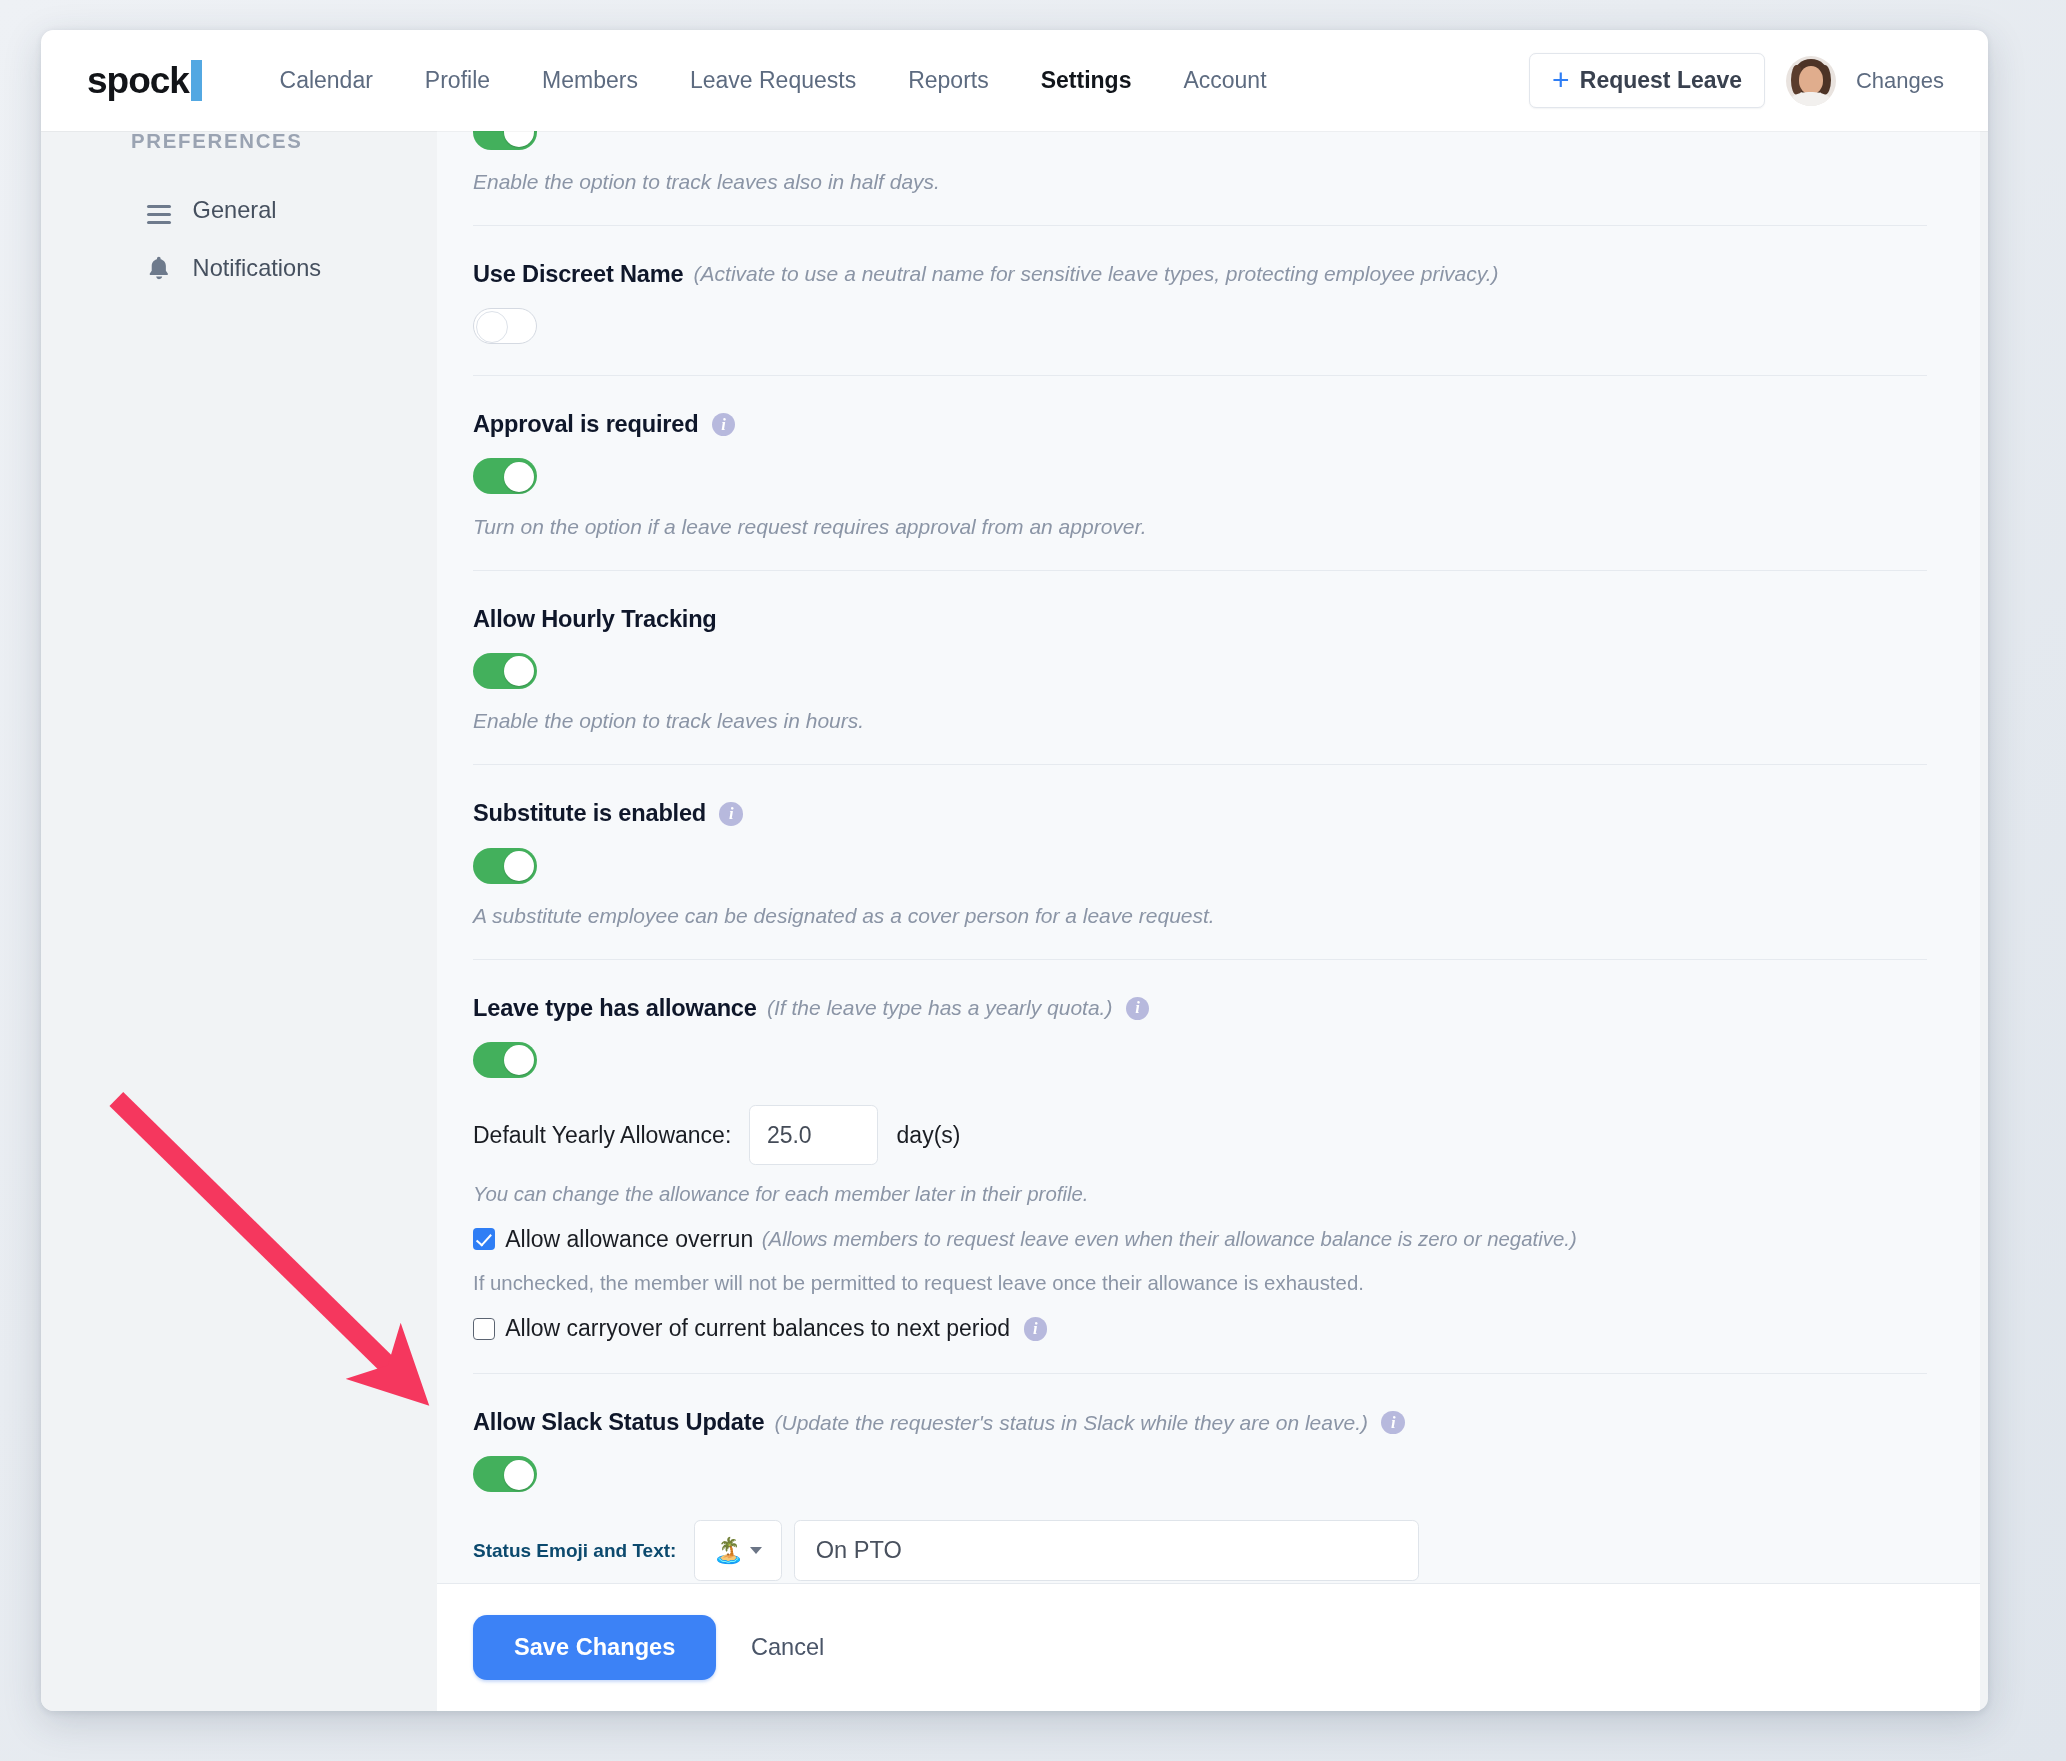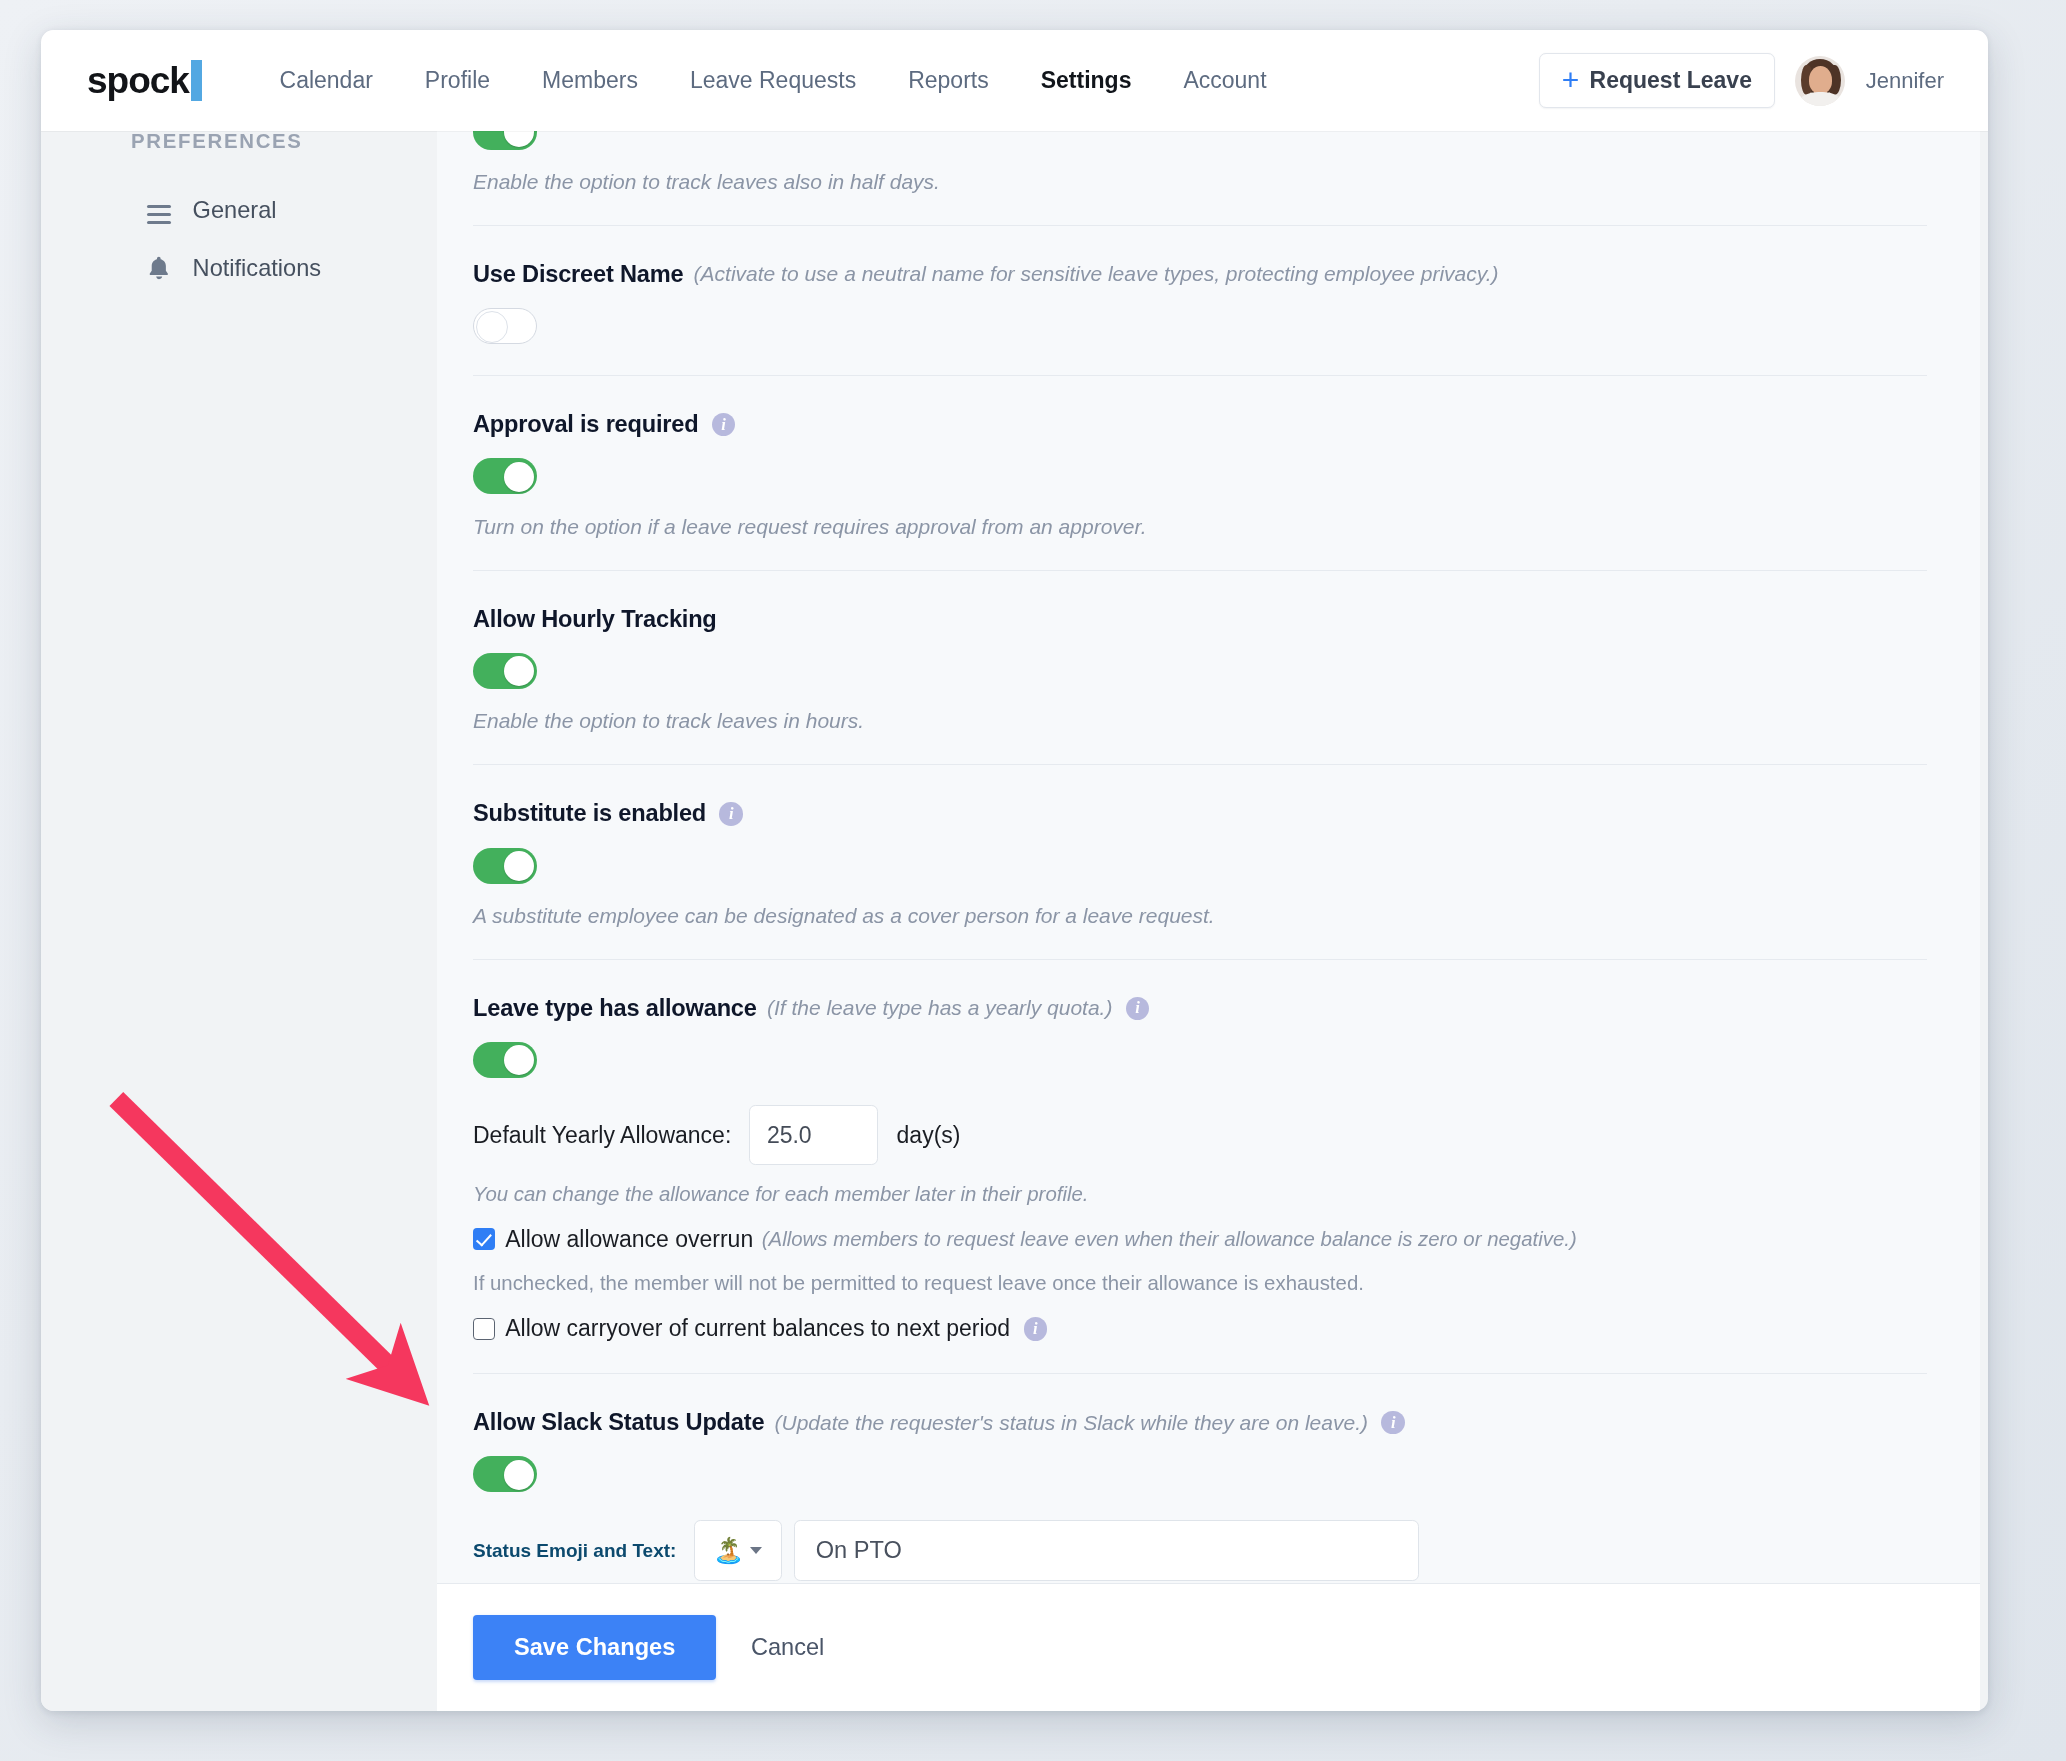--- a/index.html
+++ b/index.html
@@ -205,21 +205,21 @@
     border-top: 0.8px solid #e6eaef;
     padding: 31px 36px;
     display: flex;
     align-items: center;
     gap: 11px;
   }
   .save-btn {
     background: #3c82f6;
     color: #fff;
     border: none;
-    border-radius: 4px;
+    border-radius: 14px;
     font-size: 23.6px;
     font-weight: 700;
     padding: 19px 41px;
     cursor: pointer;
     font-family: inherit;
     box-shadow: 0 1.6px 3.1px rgba(45,110,230,.25);
   }
   .cancel-btn {
     background: none;
     border: none;
@@ -413,21 +413,21 @@
           <span>Request Leave</span>
         </div>
         <div class="avatar">
           <div class="hair"></div>
           <div class="hairL"></div>
           <div class="hairR"></div>
           <div class="neck"></div>
           <div class="face"></div>
           <div class="body"></div>
         </div>
-        <div class="uname">Jennifer</div>
+        <div class="uname">Changes</div>
       </div>
     </div>
 
     <div class="body-row">
 
       <div class="sidebar">
         <div class="pref-head">PREFERENCES</div>
 
         <div class="side-item">
           <span class="ico-hamb">

